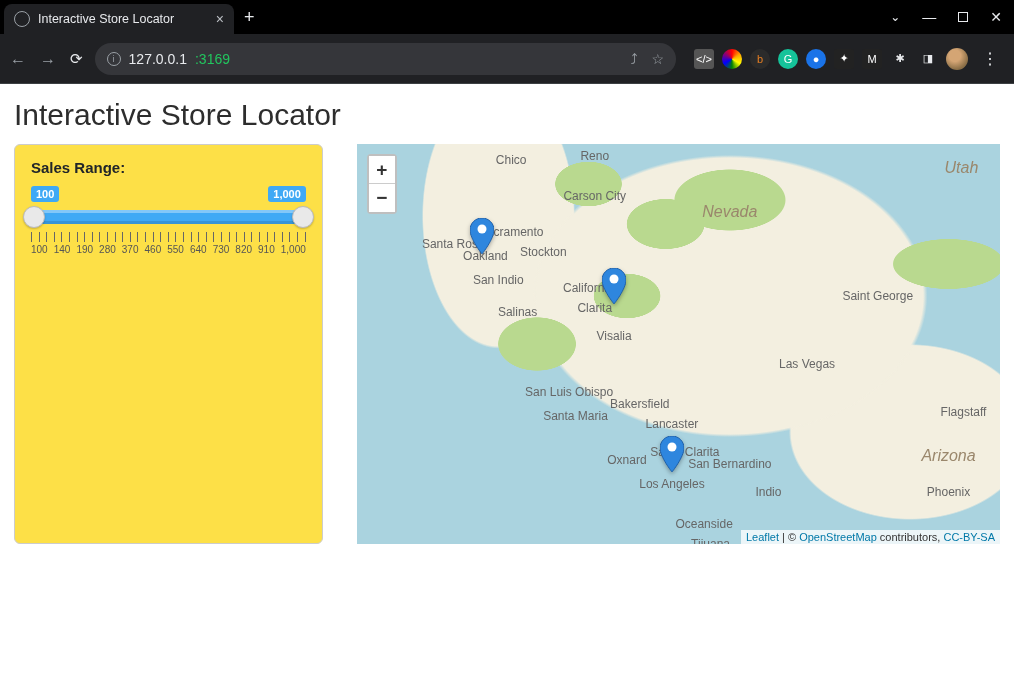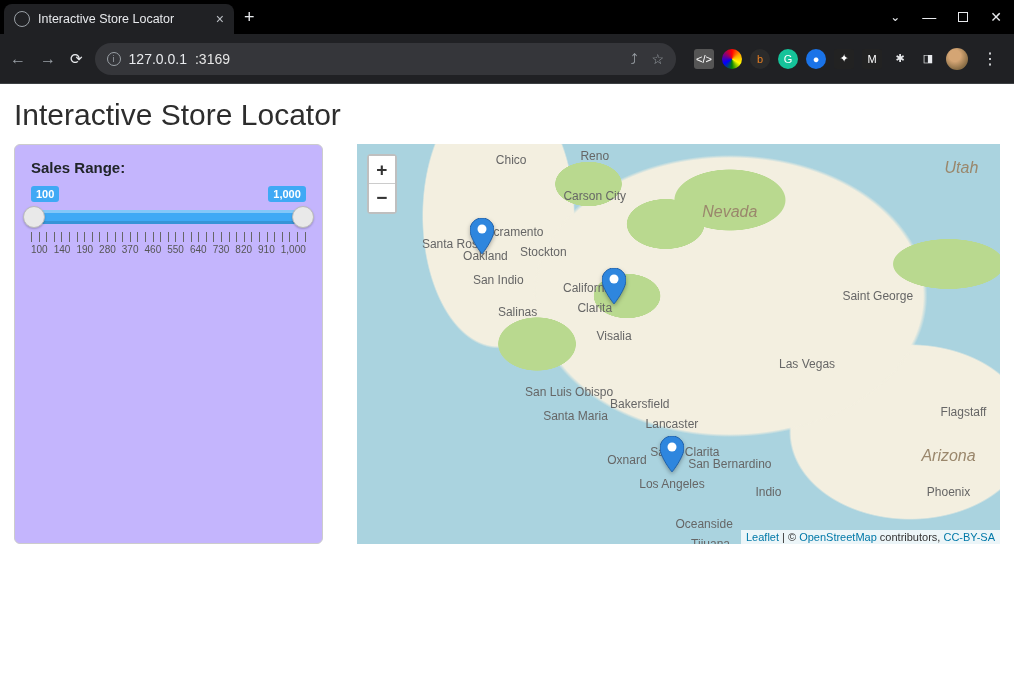--- a/index.html
+++ b/index.html
@@ -64,21 +64,21 @@
     padding: 0 12px;
     color: #e8eaed;
     font-size: 14px;
     gap: 8px;
   }
   .addr .info-icon {
     width: 14px; height: 14px; border: 1.5px solid #9aa0a6; border-radius: 50%;
     display: flex; align-items:center; justify-content:center; font-size:9px; color:#9aa0a6;
   }
   .addr .host { color: #e8eaed; }
-  .addr .port { color: #e5e5e5; }
+  .addr .port { color: #22c55e; }
   .addr .right { margin-left: auto; display: flex; gap: 14px; color: #9aa0a6; }
   .ext-row { display: flex; gap: 8px; align-items: center; padding-left: 6px; }
   .ext { width: 20px; height: 20px; border-radius: 3px; display:flex; align-items:center; justify-content:center; font-size:11px; color:#fff; }
   .ext.dev { background:#555; }
   .ext.colors { background: conic-gradient(red,orange,yellow,green,blue,purple,red); border-radius:50%; }
   .ext.bug { background:#2b2b2b; color:#e67e22; border-radius:50%; }
   .ext.gram { background:#15c39a; border-radius:50%; }
   .ext.blue { background:#1a73e8; border-radius:50%; }
   .ext.dark { background:#222; }
   .ext.meta { background:#222; }
@@ -101,21 +101,21 @@
     margin-bottom: 12px;
   }
   .layout { display: flex; gap: 34px; }
 
   
   .filter-card {
     width: 310px;
     border: 1px solid #ccc;
     border-radius: 6px;
     padding: 14px 16px 18px 16px;
-    background: #c4b5fd;
+    background: #fde047;
   }
   .filter-label {
     font-weight: 700;
     font-size: 15px;
     margin-bottom: 10px;
   }
   .slider-wrap { position: relative; }
   .slider-tooltips { display:flex; justify-content:space-between; margin-bottom:2px; }
   .slider-tip {
     background:#3FA9F5; color:#fff; font-size:11px; font-weight:700;

